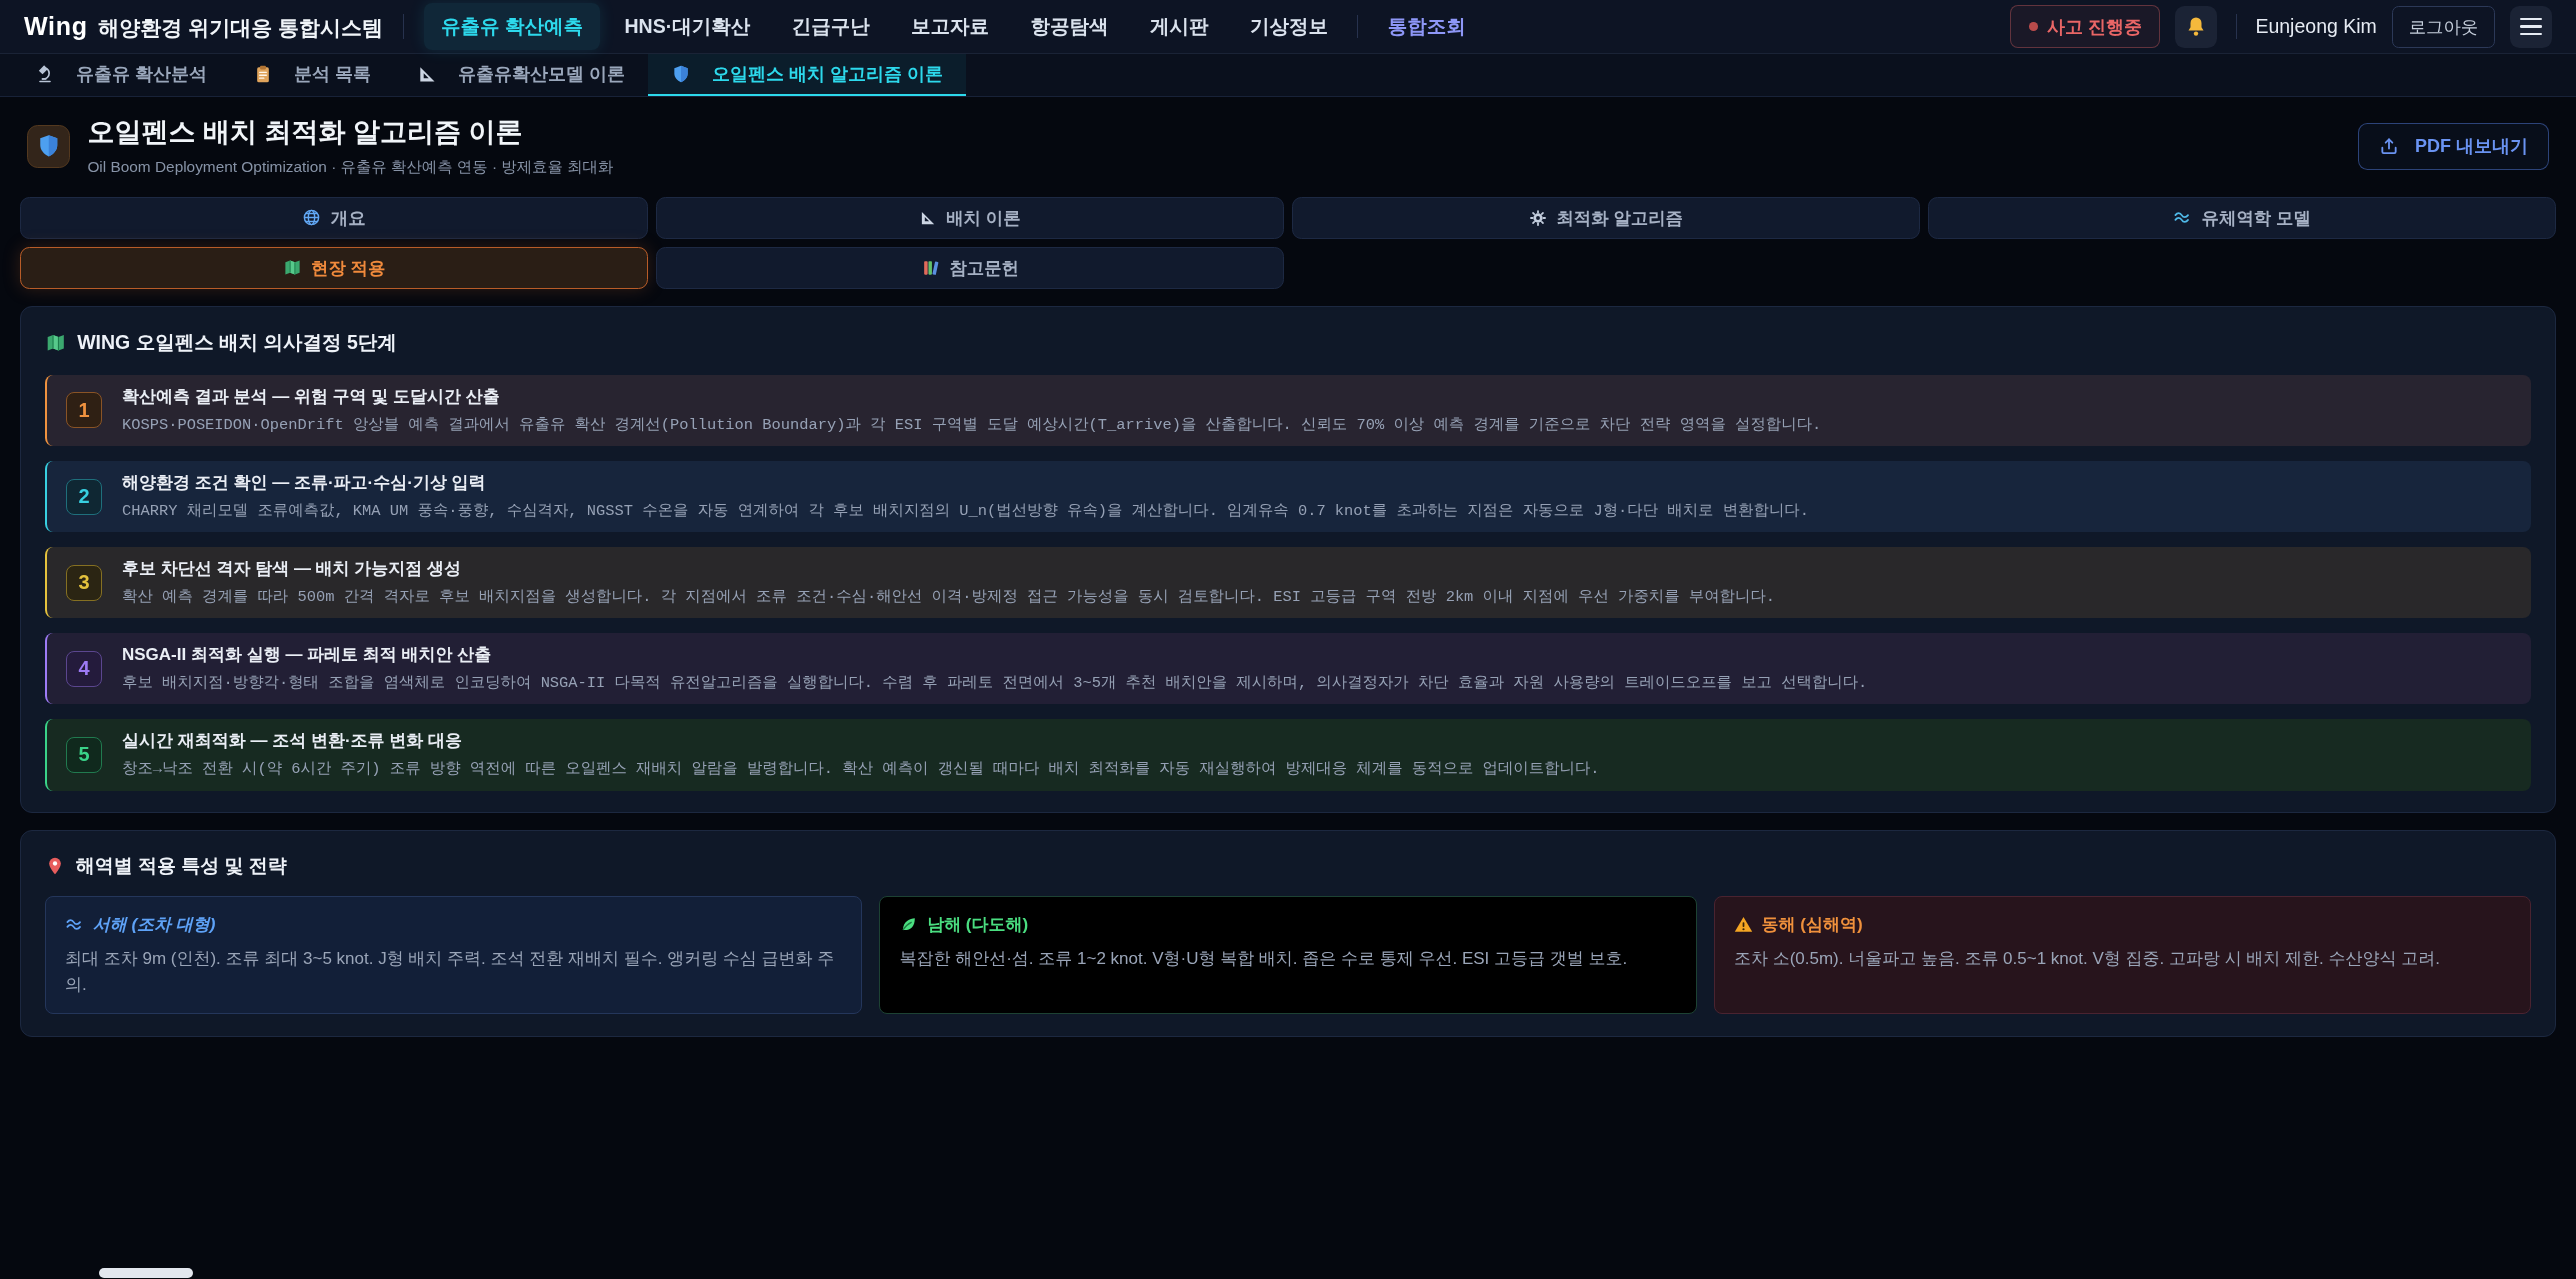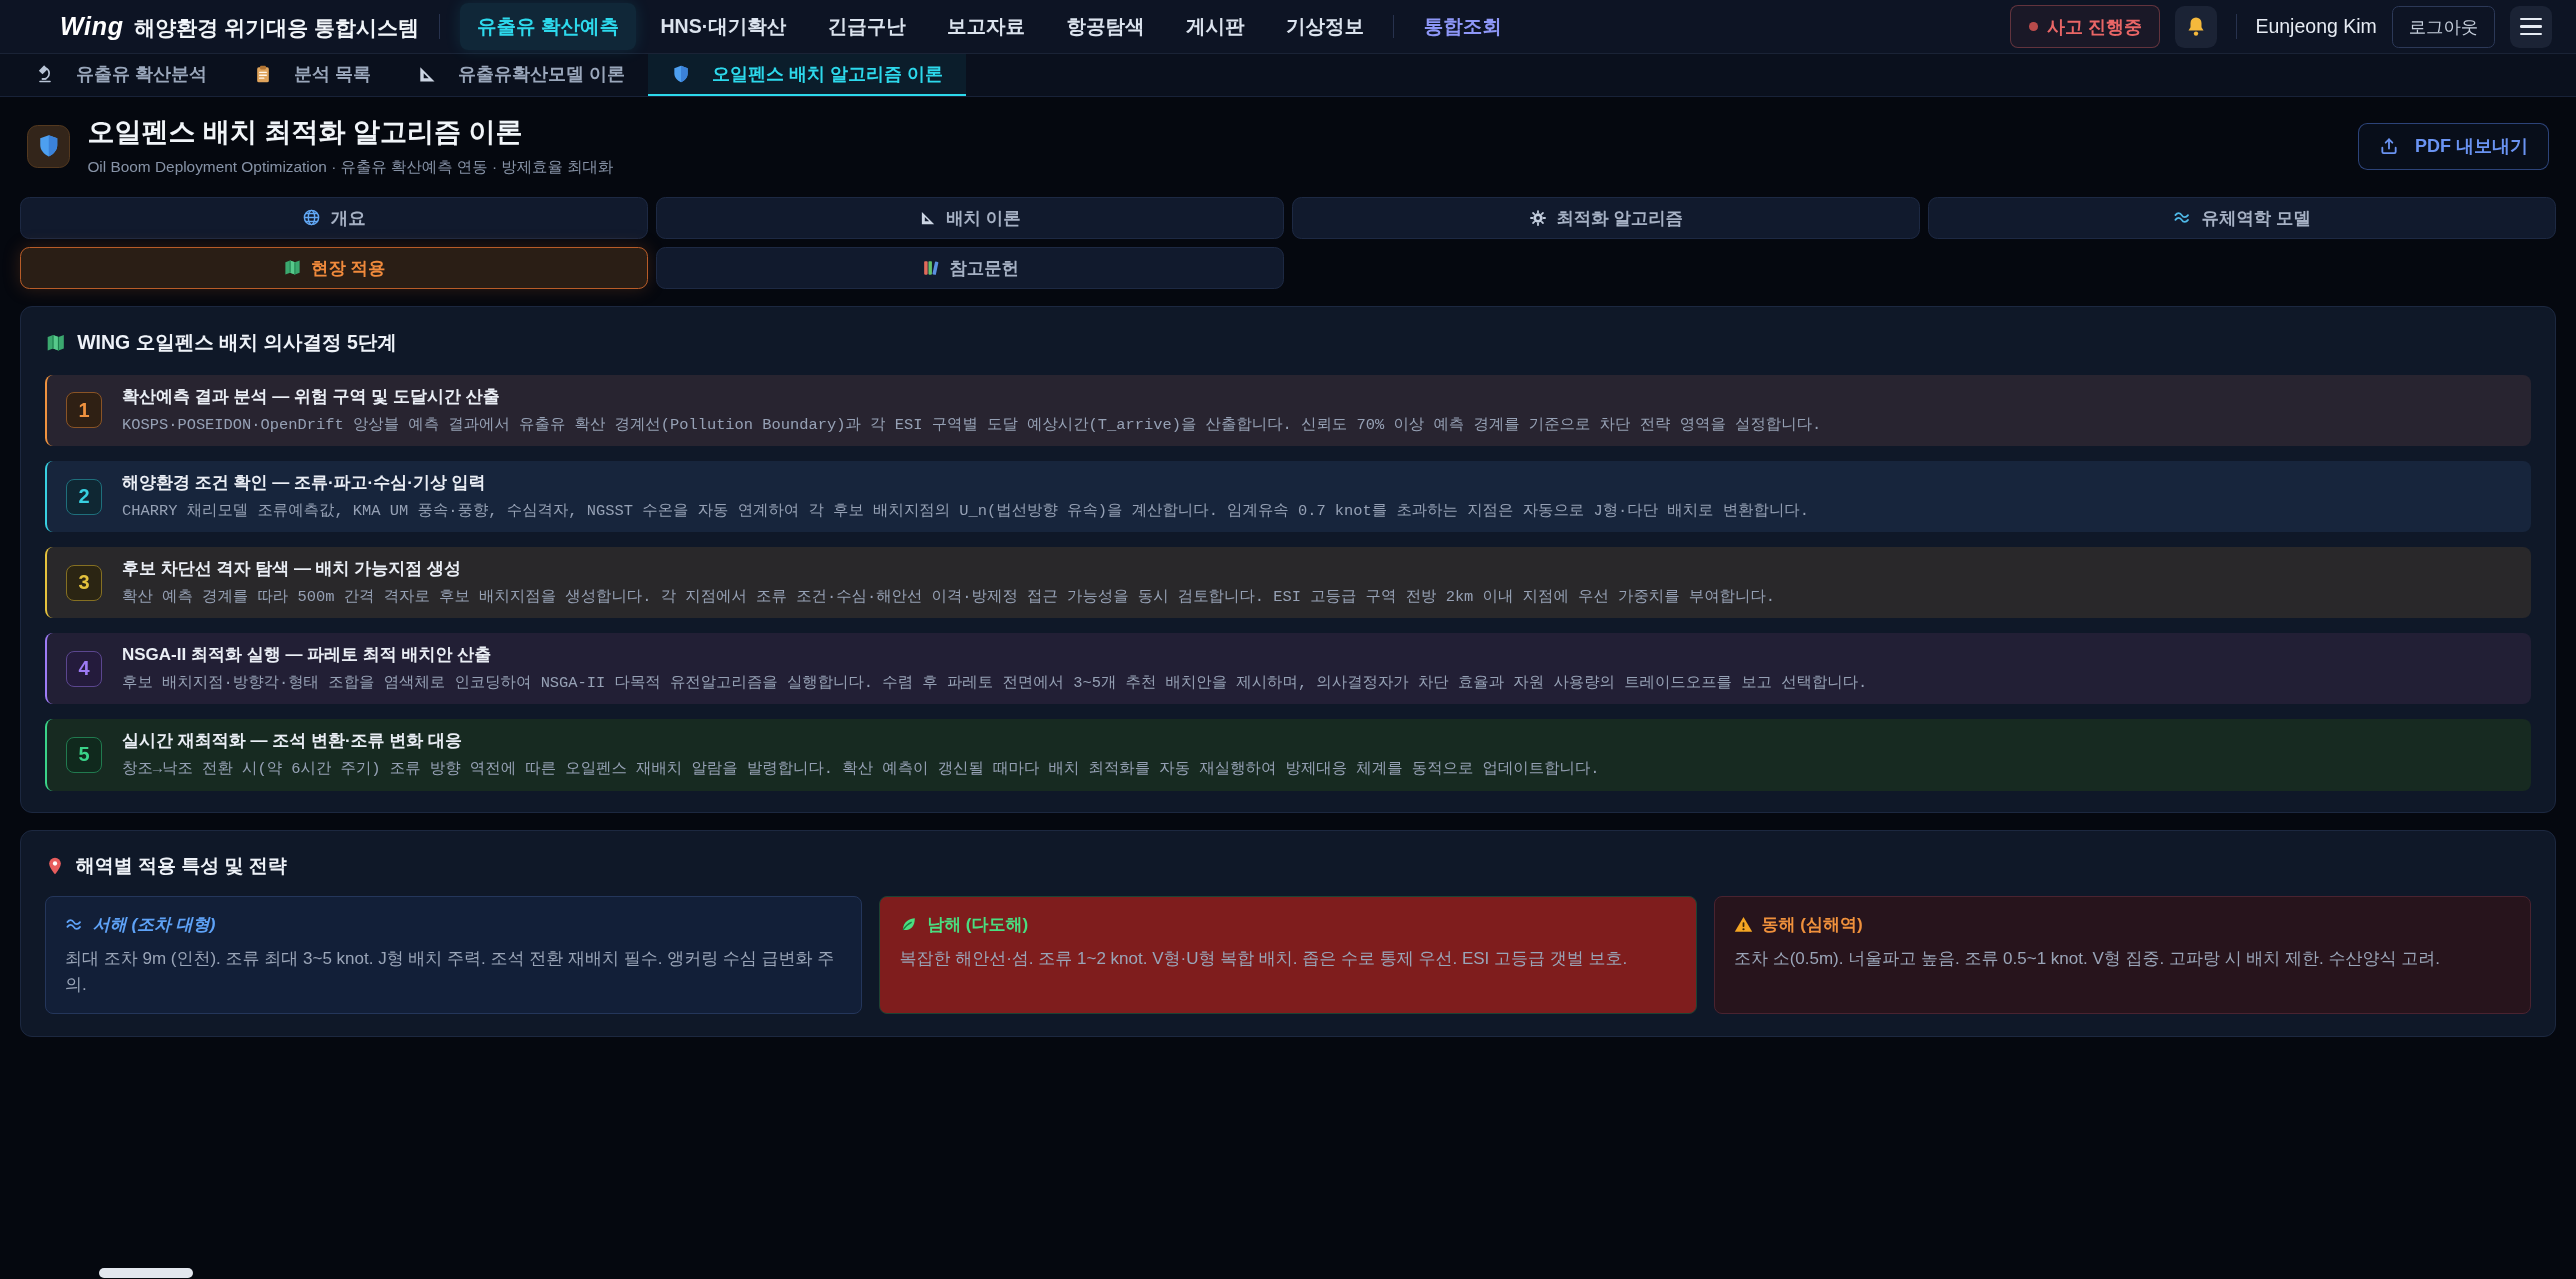--- a/index.html
+++ b/index.html
@@ -9,21 +9,21 @@
     background:#05080f; color:#e6ebf3; overflow:hidden; position:relative;
   }
   svg { display:block; }
 
   
   .topbar {
     height:54px; background:#0d1424; border-bottom:0.7px solid #1a2336;
     display:flex; align-items:center; padding:0 24px; gap:0;
   }
   .logo { display:flex; align-items:baseline; gap:10.7px; white-space:nowrap; }
-  .logo .brand { font-size:25px; font-weight:700; font-style:italic; color:#ffffff; letter-spacing:0.7px;margin-left:36px; }
+  .logo .brand { font-size:25px; font-weight:700; color:#ffffff; letter-spacing:0.7px; }
   .logo .brand-title { font-size:21px; font-weight:700; color:#f1f5f9; }
   .vdiv { width:0.7px; height:25.5px; background:#27324e; margin:0 20px; flex:none; }
   .nav { display:flex; align-items:center; gap:6.7px; flex:1; }
   .nav-item {
     font-size:19.5px; color:#dbe3ee; font-weight:700; padding:10px 17.4px;
     border-radius:8px; cursor:pointer; white-space:nowrap;
   }
   .nav-item.active { color:#2dd9ec; background:rgba(45,217,236,0.10); box-shadow:0 0 16px rgba(45,217,236,0.12); }
   .nav-item.linked { color:#8e97f7; }
   .nav-sep { width:0.7px; height:23px; background:#27324e; margin:0 5.4px; }
@@ -112,21 +112,21 @@
   .step.c4 .step-num { color:#9d7bf5; border-color:#5b468f; background:#241b3c; }
   .step.c5 { background:#172a21; border-left-color:#3ad389; }
   .step.c5 .step-num { color:#3ad389; border-color:#217a4f; background:#10291d; }
 
   .region-cards { display:grid; grid-template-columns:repeat(3,1fr); gap:17.4px; margin-top:17.4px; }
   .rcard { border-radius:8px; padding:16px 19px; border:0.7px solid; }
   .rcard-title { display:flex; align-items:center; gap:8.7px; font-size:17px; font-weight:700; }
   .rcard-desc { font-size:17px; color:#9aa5b8; margin-top:10px; line-height:1.5; }
   .rcard.west  { background:#121f38; border-color:#24365b; }
   .rcard.west .rcard-title { color:#5ea2f7;font-style:italic; }
-  .rcard.south { background:#7f1d1d; border-color:#1d4233; }
+  .rcard.south { background:#000000; border-color:#1d4233; }
   .rcard.south .rcard-title { color:#4ade80; }
   .rcard.east  { background:#27141c; border-color:#4a2330; }
   .rcard.east .rcard-title { color:#f0913c; }
 
   .hscroll-thumb {
     position:absolute; left:99px; bottom:1.3px; width:94px; height:10px;
     background:#e3e7ee; border-radius:5.4px;
   }
 </style>
 </head>

